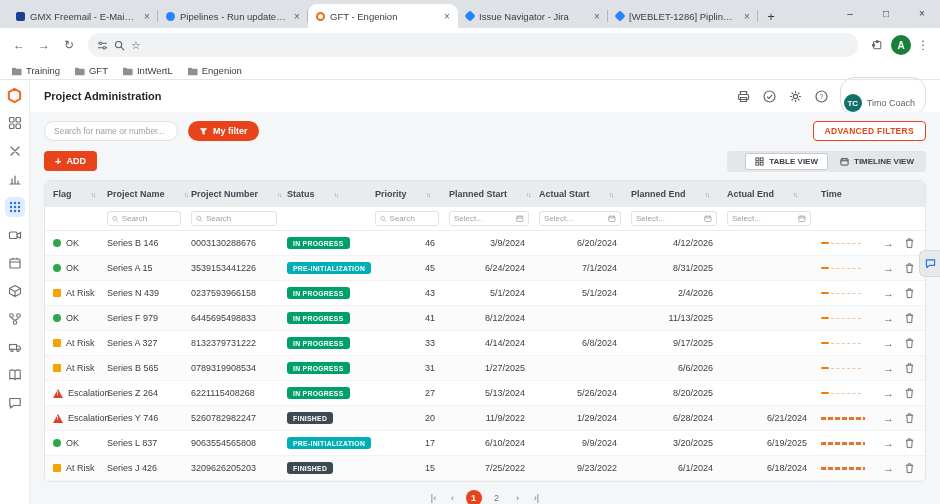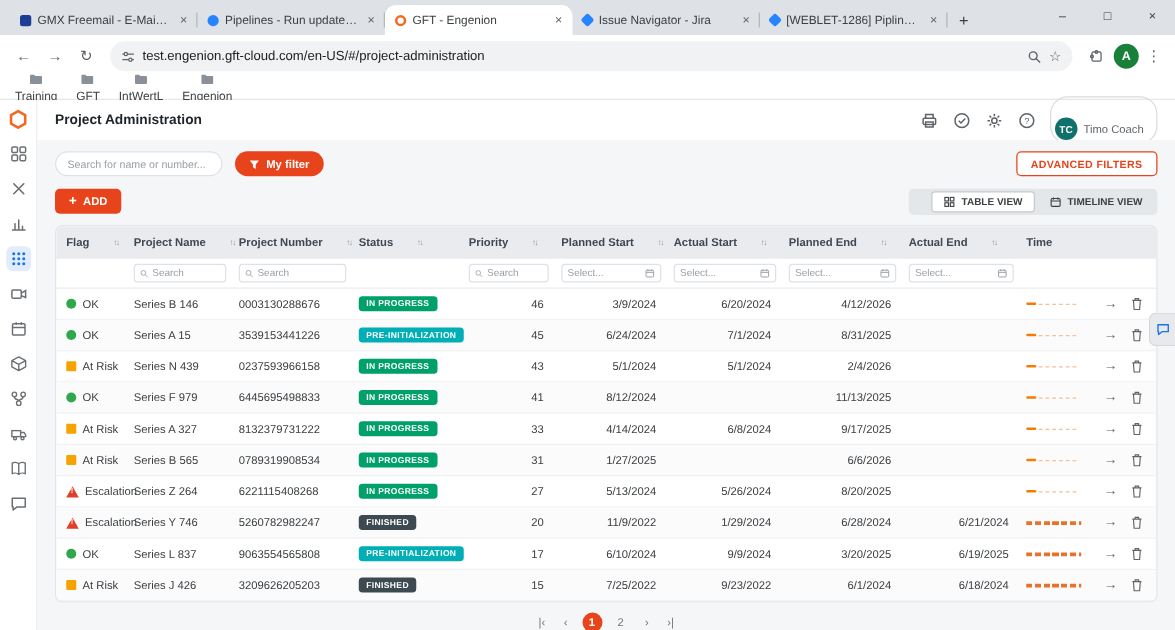--- a/index.html
+++ b/index.html
@@ -25,21 +25,21 @@
   .wincontrols { margin-left:auto; display:flex; height:28px; }
   .wincontrols span { width:36px; text-align:center; line-height:28px; font-size:10px; color:#3c4043; }
   .navbar { height:34px; background:#fff; display:flex; align-items:center; padding:0 8px; gap:3px; }
   .nav-icon { width:22px; height:22px; display:flex; align-items:center; justify-content:center; font-size:12px; color:#5f6368; }
   .urlbar { flex:1; height:24px; background:#f0f2f4; border-radius:12px; display:flex; align-items:center; padding:0 9px; gap:6px; margin:0 5px; }
   .url-text { font-size:10.5px; color:#202124; flex:1; white-space:nowrap; overflow:hidden; }
   .avatar { width:20px; height:20px; border-radius:50%; background:#188038; color:#fff; font-size:10px; font-weight:bold;
             display:flex; align-items:center; justify-content:center; }
   .menu-dots { font-size:12px; color:#5f6368; width:18px; text-align:center; }
   .bookmarks { height:18px; background:#fff; border-bottom:1px solid #e4e6e8; display:flex; align-items:center; gap:15px; padding:0 12px; }
-  .bm { display:flex; align-items:center; gap:4px; font-size:9.5px; color:#3c4043;flex-direction:column; }
+  .bm { display:flex; align-items:flex-end; gap:4px; font-size:9.5px; color:#3c4043; }
   
   .app { display:flex; height:424px; }
   .sidebar { width:30px; background:#fff; border-right:1px solid #ececec; display:flex; flex-direction:column;
              align-items:center; padding-top:5px; gap:8px; flex:none; }
   .side-icon { width:20px; height:20px; display:flex; align-items:center; justify-content:center; border-radius:5px; }
   .side-icon.active { background:#e3ecfc; }
   .main { flex:1; display:flex; flex-direction:column; min-width:0; }
   .app-header { height:32px; background:#fff; display:flex; align-items:center; padding:0 14px; gap:11px; }
   .page-title { font-size:11px; font-weight:bold; color:#1f2428; margin-right:auto; }
   .hicon { display:flex; align-items:center; }
@@ -150,21 +150,20 @@
   <span class="nav-icon">→</span>
   <span class="nav-icon">↻</span>
   <div class="urlbar">
     <span>
       <svg width="11" height="11" viewBox="0 0 12 12" stroke="#5f6368" fill="none" stroke-width="1.1">
         <path d="M1 3.5 h10 M1 8.5 h10"></path>
           <circle cx="4" cy="3.5" r="1.4" fill="#fff"></circle>
           <circle cx="8" cy="8.5" r="1.4" fill="#fff"></circle>
       </svg>
     </span>
-    <span class="url-text">test.engenion.gft-cloud.com/en-US/#/project-administration</span>
     <span>
       <svg width="11" height="11" viewBox="0 0 12 12" stroke="#5f6368" fill="none" stroke-width="1.2">
         <circle cx="5" cy="5" r="3.4"></circle>
           <line x1="7.6" y1="7.6" x2="11" y2="11"></line>
       </svg>
     </span>
     <span style="font-size:11px;color:#5f6368;">☆</span>
   </div>
   <span class="nav-icon">
     <svg width="12" height="12" viewBox="0 0 14 14" fill="none" stroke="#5f6368" stroke-width="1.2">

